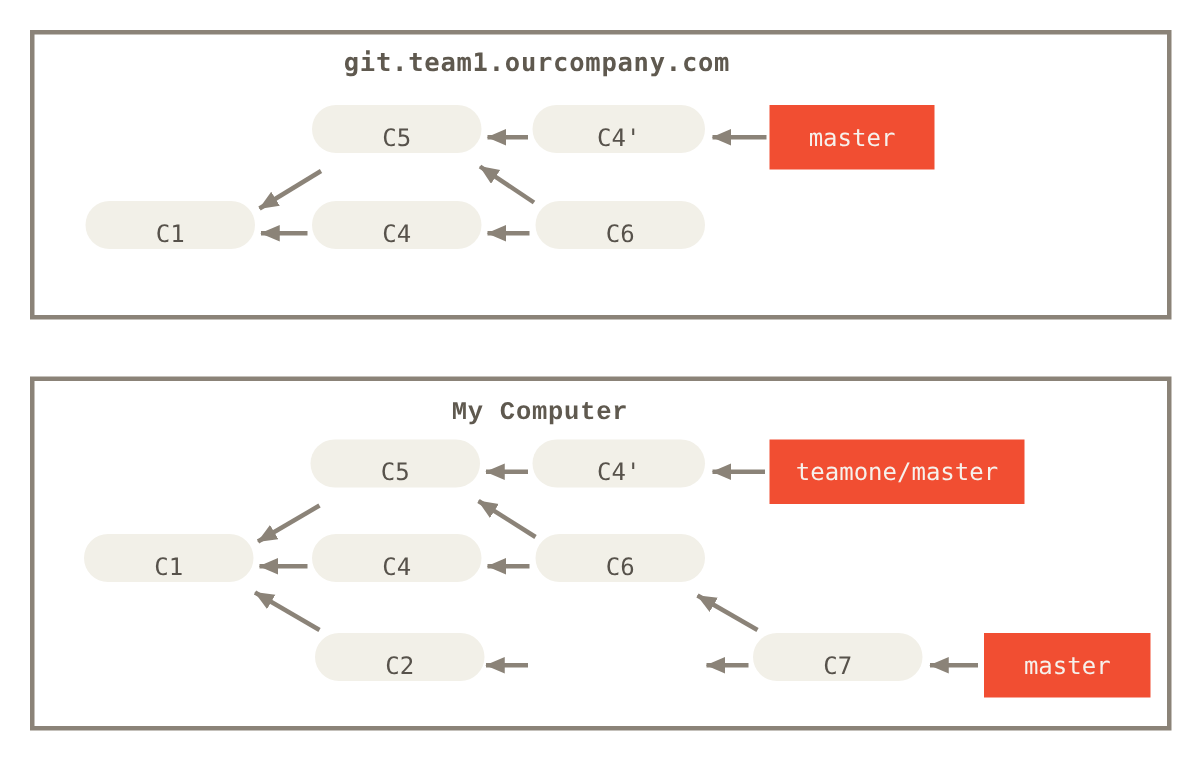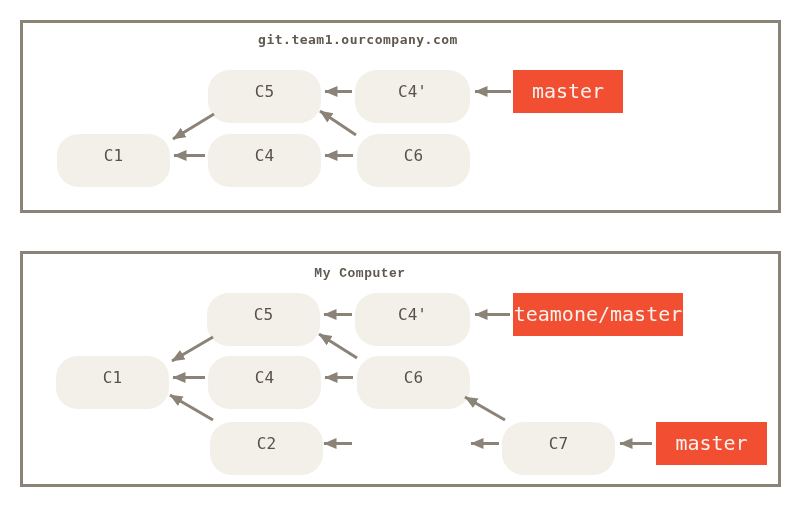--- a/index.html
+++ b/index.html
@@ -12,44 +12,44 @@
   }
   .panel{
     position:absolute;
     border:3px solid #8B8378;
     background:transparent;
     box-sizing:border-box;
   }
   .ptitle{
     position:absolute;
     transform:translateX(-50%);
-    font-size:13px;
+    font-size:17px;
     font-weight:bold;
     color:#5f594f;
     white-space:nowrap;
     letter-spacing:0.5px;
   }
   .node{
     position:absolute;
-    height:53px;
+    height:32px;
     line-height:43px;
     border-radius:21.5px;
     background:#F2F0E8;
     color:#57524B;
     font-size:16px;
     text-align:center;
     white-space:nowrap;
   }
   .branch{
     position:absolute;
     height:43px;
     line-height:43px;
     background:#F14E32;
     color:#F6F1EC;
-    font-size:20px;
+    font-size:16px;
     text-align:center;
     white-space:nowrap;
   }
   .arrows{
     position:absolute;
     left:0;top:0;
     pointer-events:none;
   }
   .arrows line{
     stroke:#8B8378;

